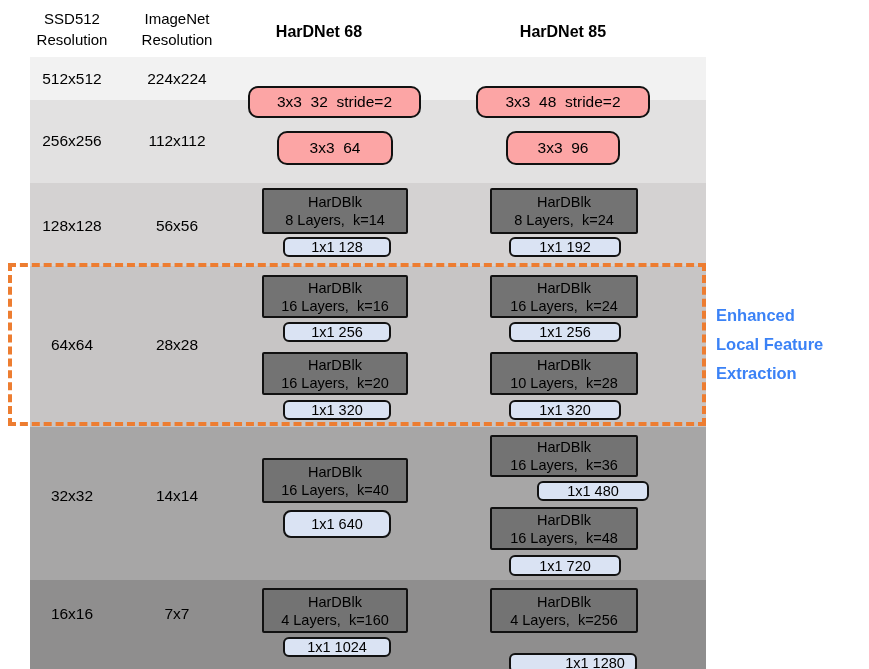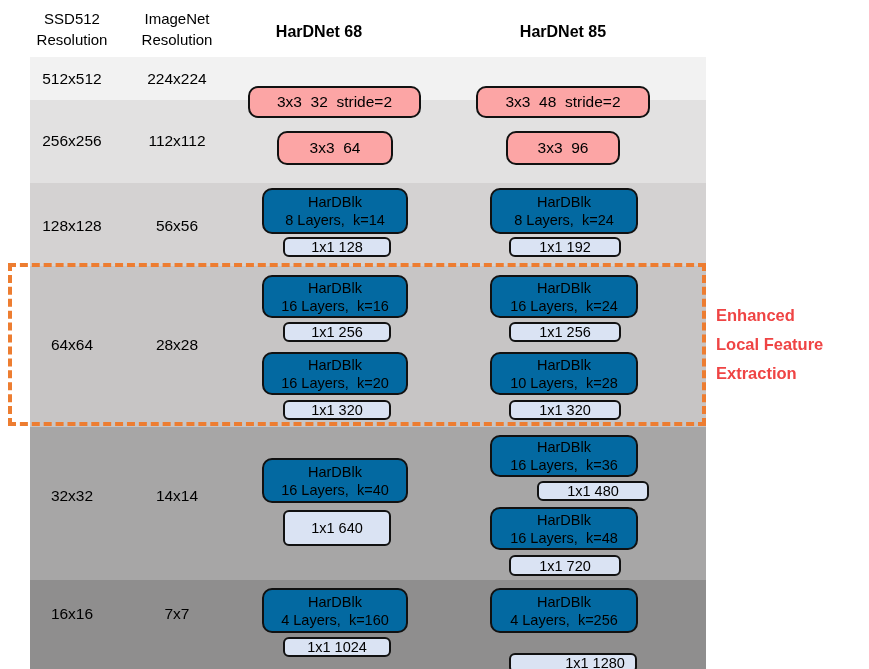--- a/index.html
+++ b/index.html
@@ -11,36 +11,36 @@
   .hdr{position:absolute;text-align:center;font-size:15px;line-height:21px;white-space:pre-line;}
   .hdr-bold{position:absolute;text-align:center;font-size:16px;font-weight:bold;line-height:20px;}
   .band{position:absolute;left:30px;width:676px;display:flex;align-items:center;}
   .res{position:absolute;font-size:15.5px;text-align:center;width:100px;transform:translate(-50%,-50%);}
   .stem{
     position:absolute;background:#fca5a5;border:2.5px solid #111;border-radius:10px;
     display:flex;align-items:center;justify-content:center;font-size:15.5px;white-space:pre;
     box-sizing:border-box;
   }
   .hardblk{
-    position:absolute;background:#0369a1;border:2.5px solid #111;border-radius:10px;
+    position:absolute;background:#737373;border:2.5px solid #111;border-radius:2px;
     display:flex;flex-direction:column;align-items:center;justify-content:center;
     font-size:14.5px;line-height:18px;white-space:pre;box-sizing:border-box;
   }
   .trans{
     position:absolute;background:#DAE3F3;border:2.5px solid #111;border-radius:6px;
     display:flex;align-items:center;justify-content:center;font-size:14.5px;
     white-space:pre;box-sizing:border-box;
   }
   .dashed-box{
     position:absolute;left:8px;top:263px;width:698px;height:163px;
     border:4px dashed #ED7D31;box-sizing:border-box;background:transparent;
   }
   .annotation{
     position:absolute;left:716px;top:301px;width:150px;
-    color:#ef4444;font-size:16.5px;font-weight:bold;line-height:29px;
+    color:#3b82f6;font-size:16.5px;font-weight:bold;line-height:29px;
   }
 </style>
 </head>
 <body>
 
 <div class="canvas">
 
   <div class="band" style="top:57px;height:43px;background:#F2F2F2;"></div>
   <div class="band" style="top:100px;height:83px;background:#E2E1E1;"></div>
   <div class="band" style="top:183px;height:83px;background:#D4D2D2;"></div>
@@ -88,21 +88,21 @@
   <div class="hardblk" style="left:262px;top:352px;width:146px;height:43px;">
     <span>HarDBlk</span>
     <span>16 Layers,  k=20</span>
   </div>
   <div class="trans" style="left:283px;top:400px;width:108px;height:20px;">1x1 320</div>
 
   <div class="hardblk" style="left:262px;top:458px;width:146px;height:45px;">
     <span>HarDBlk</span>
     <span>16 Layers,  k=40</span>
   </div>
-  <div class="trans" style="left:283px;top:510px;width:108px;height:36px;">1x1 640</div>
+  <div class="trans" style="left:283px;top:510px;width:108px;height:28px;border-radius:8px;">1x1 640</div>
 
   <div class="hardblk" style="left:262px;top:588px;width:146px;height:45px;">
     <span>HarDBlk</span>
     <span>4 Layers,  k=160</span>
   </div>
   <div class="trans" style="left:283px;top:637px;width:108px;height:20px;">1x1 1024</div>
 
   <div class="stem" style="left:476px;top:86px;width:174px;height:32px;">3x3  48  stride=2</div>
   <div class="stem" style="left:506px;top:131px;width:114px;height:34px;">3x3  96</div>
 

